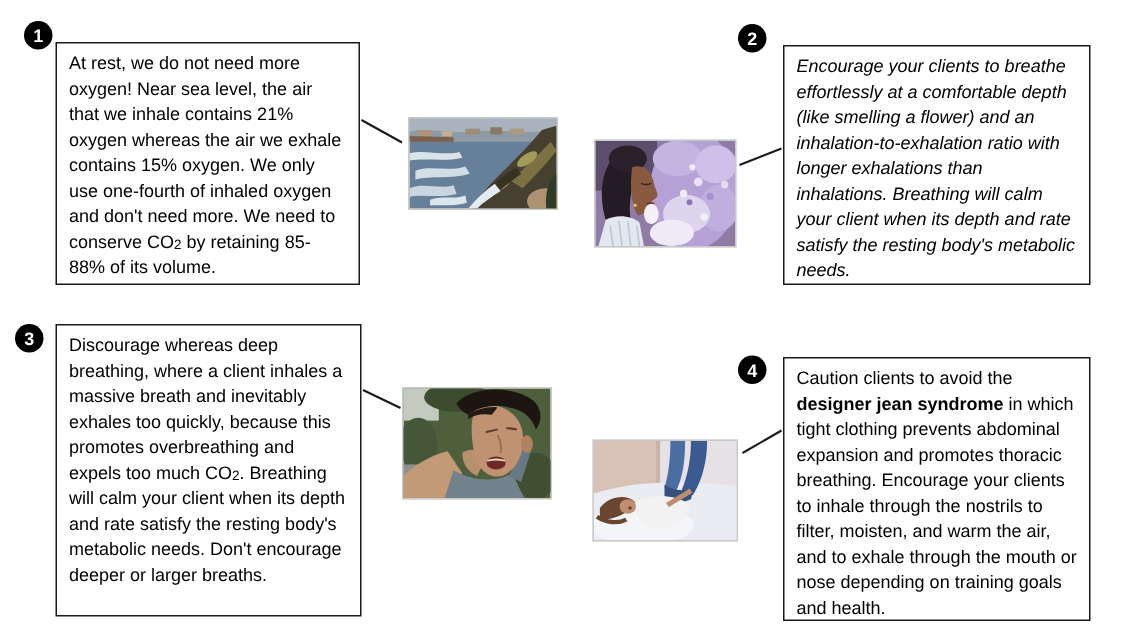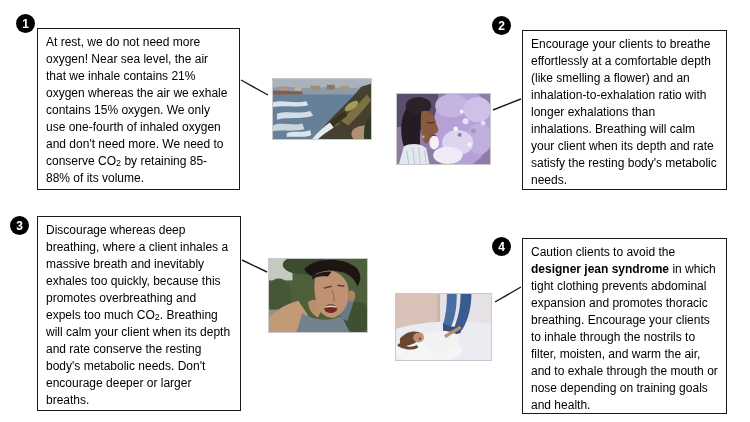--- a/index.html
+++ b/index.html
@@ -127,30 +127,30 @@
       <path d="M7 54 C14 50 25 51 30 56 L33 72 L2 72 Z" fill="#e3e7ee"></path>
       <path d="M10 58 L12 72 M16 55 L18 72 M22 55 L24 72 M28 58 L30 72" stroke="#b9c4d6" stroke-width="1" fill="none"></path>
       <ellipse cx="38" cy="50" rx="5" ry="7" fill="#f3f0f8"></ellipse>
     </svg>
   </figure>
 
   <div class="badge" style="left:492px; top:16px;">
     <span>2</span>
   </div>
 
-  <div class="textbox" style="left:522px; top:30px; width:205px; height:160px;">
+  <div class="textbox" style="left:522px; top:30px; width:205px; height:160px;font-style:italic;">
     <p>Encourage your clients to breathe effortlessly at a comfortable depth (like smelling a flower) and an inhalation-to-exhalation ratio with longer exhalations than inhalations. Breathing will calm your client when its depth and rate satisfy the resting body's metabolic needs.</p>
   </div>
 
   <div class="badge" style="left:10px; top:216px;">
     <span>3</span>
   </div>
 
   <div class="textbox" style="left:37px; top:216px; width:204px; height:195px;">
-    <p><span>Discourage whereas deep breathing, where a client inhales a massive breath and inevitably exhales too quickly, because this promotes overbreathing and expels too much CO</span><sub class="co">2</sub><span>. Breathing will calm your client when its depth and rate conserve the resting body's metabolic needs. Don't encourage deeper or larger breaths.</span></p>
+    <p><span>Discourage whereas deep breathing, where a client inhales a massive breath and inevitably exhales too quickly, because this promotes overbreathing and expels too much CO</span><sub class="co">2</sub><span>. Breathing will calm your client when its depth and rate satisfy the resting body's metabolic needs. Don't encourage deeper or larger breaths.</span></p>
   </div>
 
   <figure class="photo" style="left:268px; top:258px; width:100px; height:75px; margin:0;" title="man-breathing-heavily-after-exercise">
     <svg viewBox="0 0 100 75" preserveAspectRatio="none">
       <rect width="100" height="75" fill="#4e5f3c"></rect>
       <rect width="24" height="22" fill="#c3cabf"></rect>
       <ellipse cx="36" cy="6" rx="22" ry="10" fill="#3c4c2e"></ellipse>
       <ellipse cx="10" cy="38" rx="13" ry="18" fill="#465739"></ellipse>
       <rect x="0" y="52" width="16" height="23" fill="#8e928a"></rect>
       <ellipse cx="90" cy="60" rx="14" ry="16" fill="#3f4f32"></ellipse>

